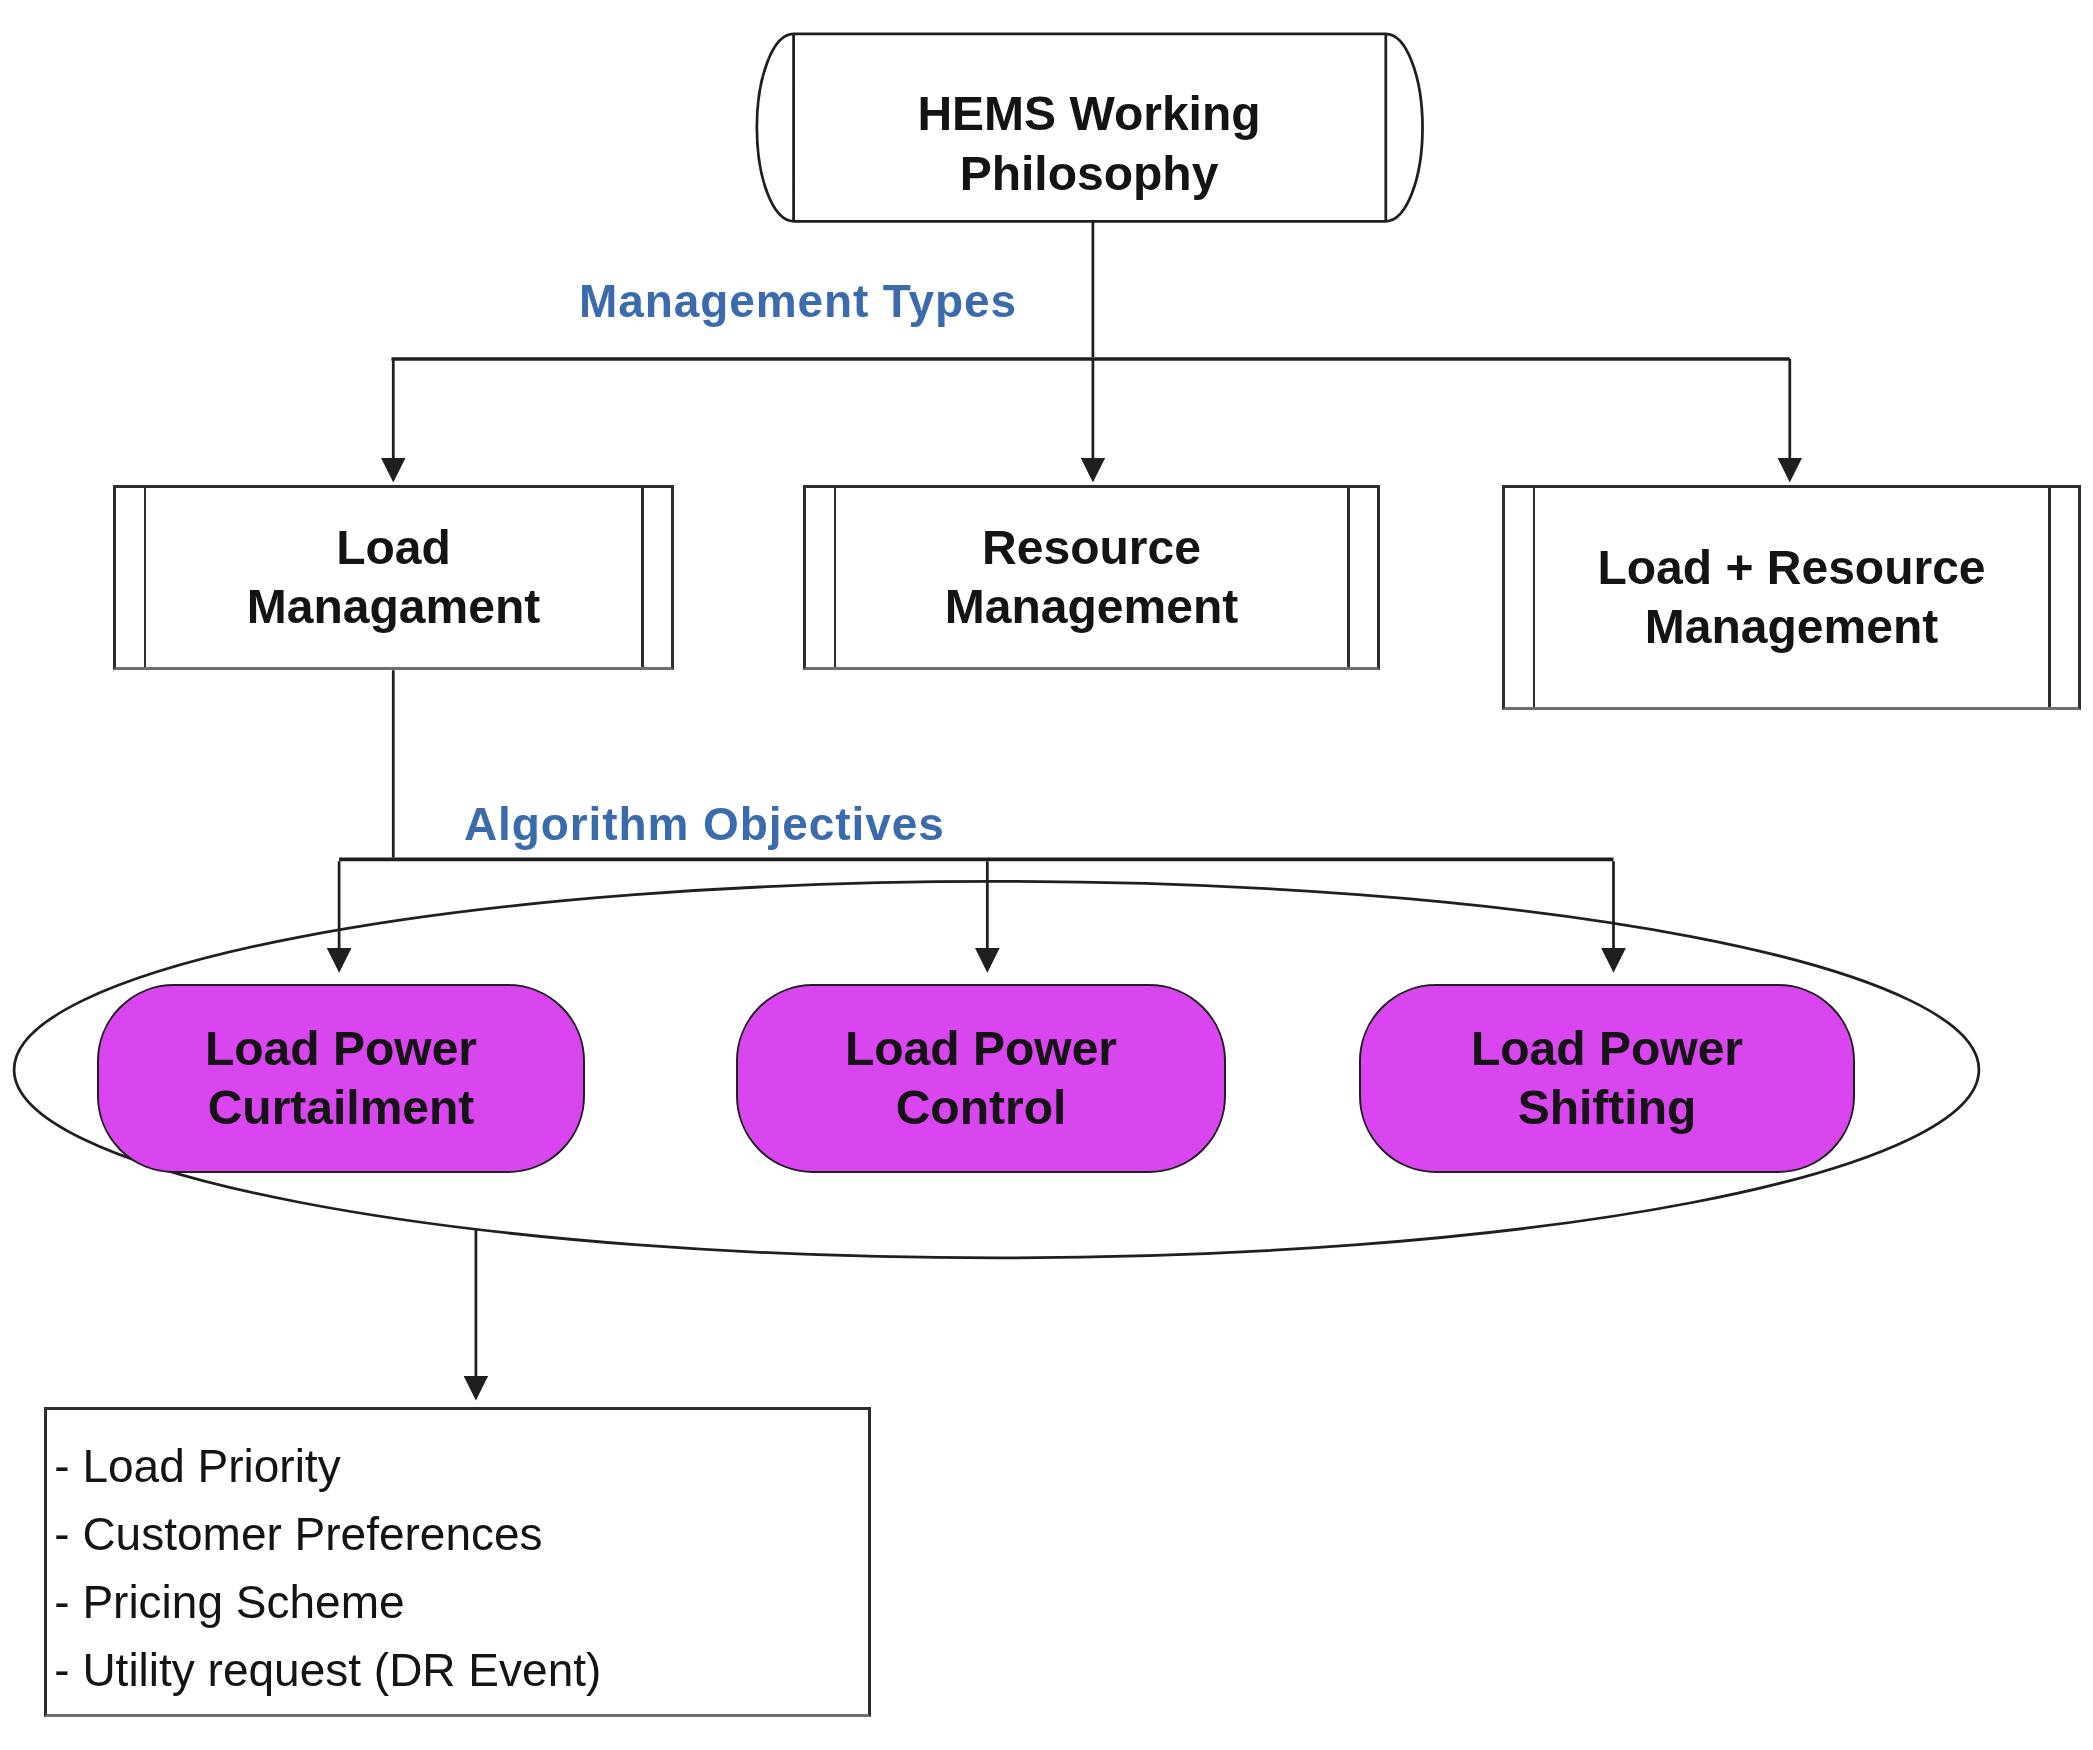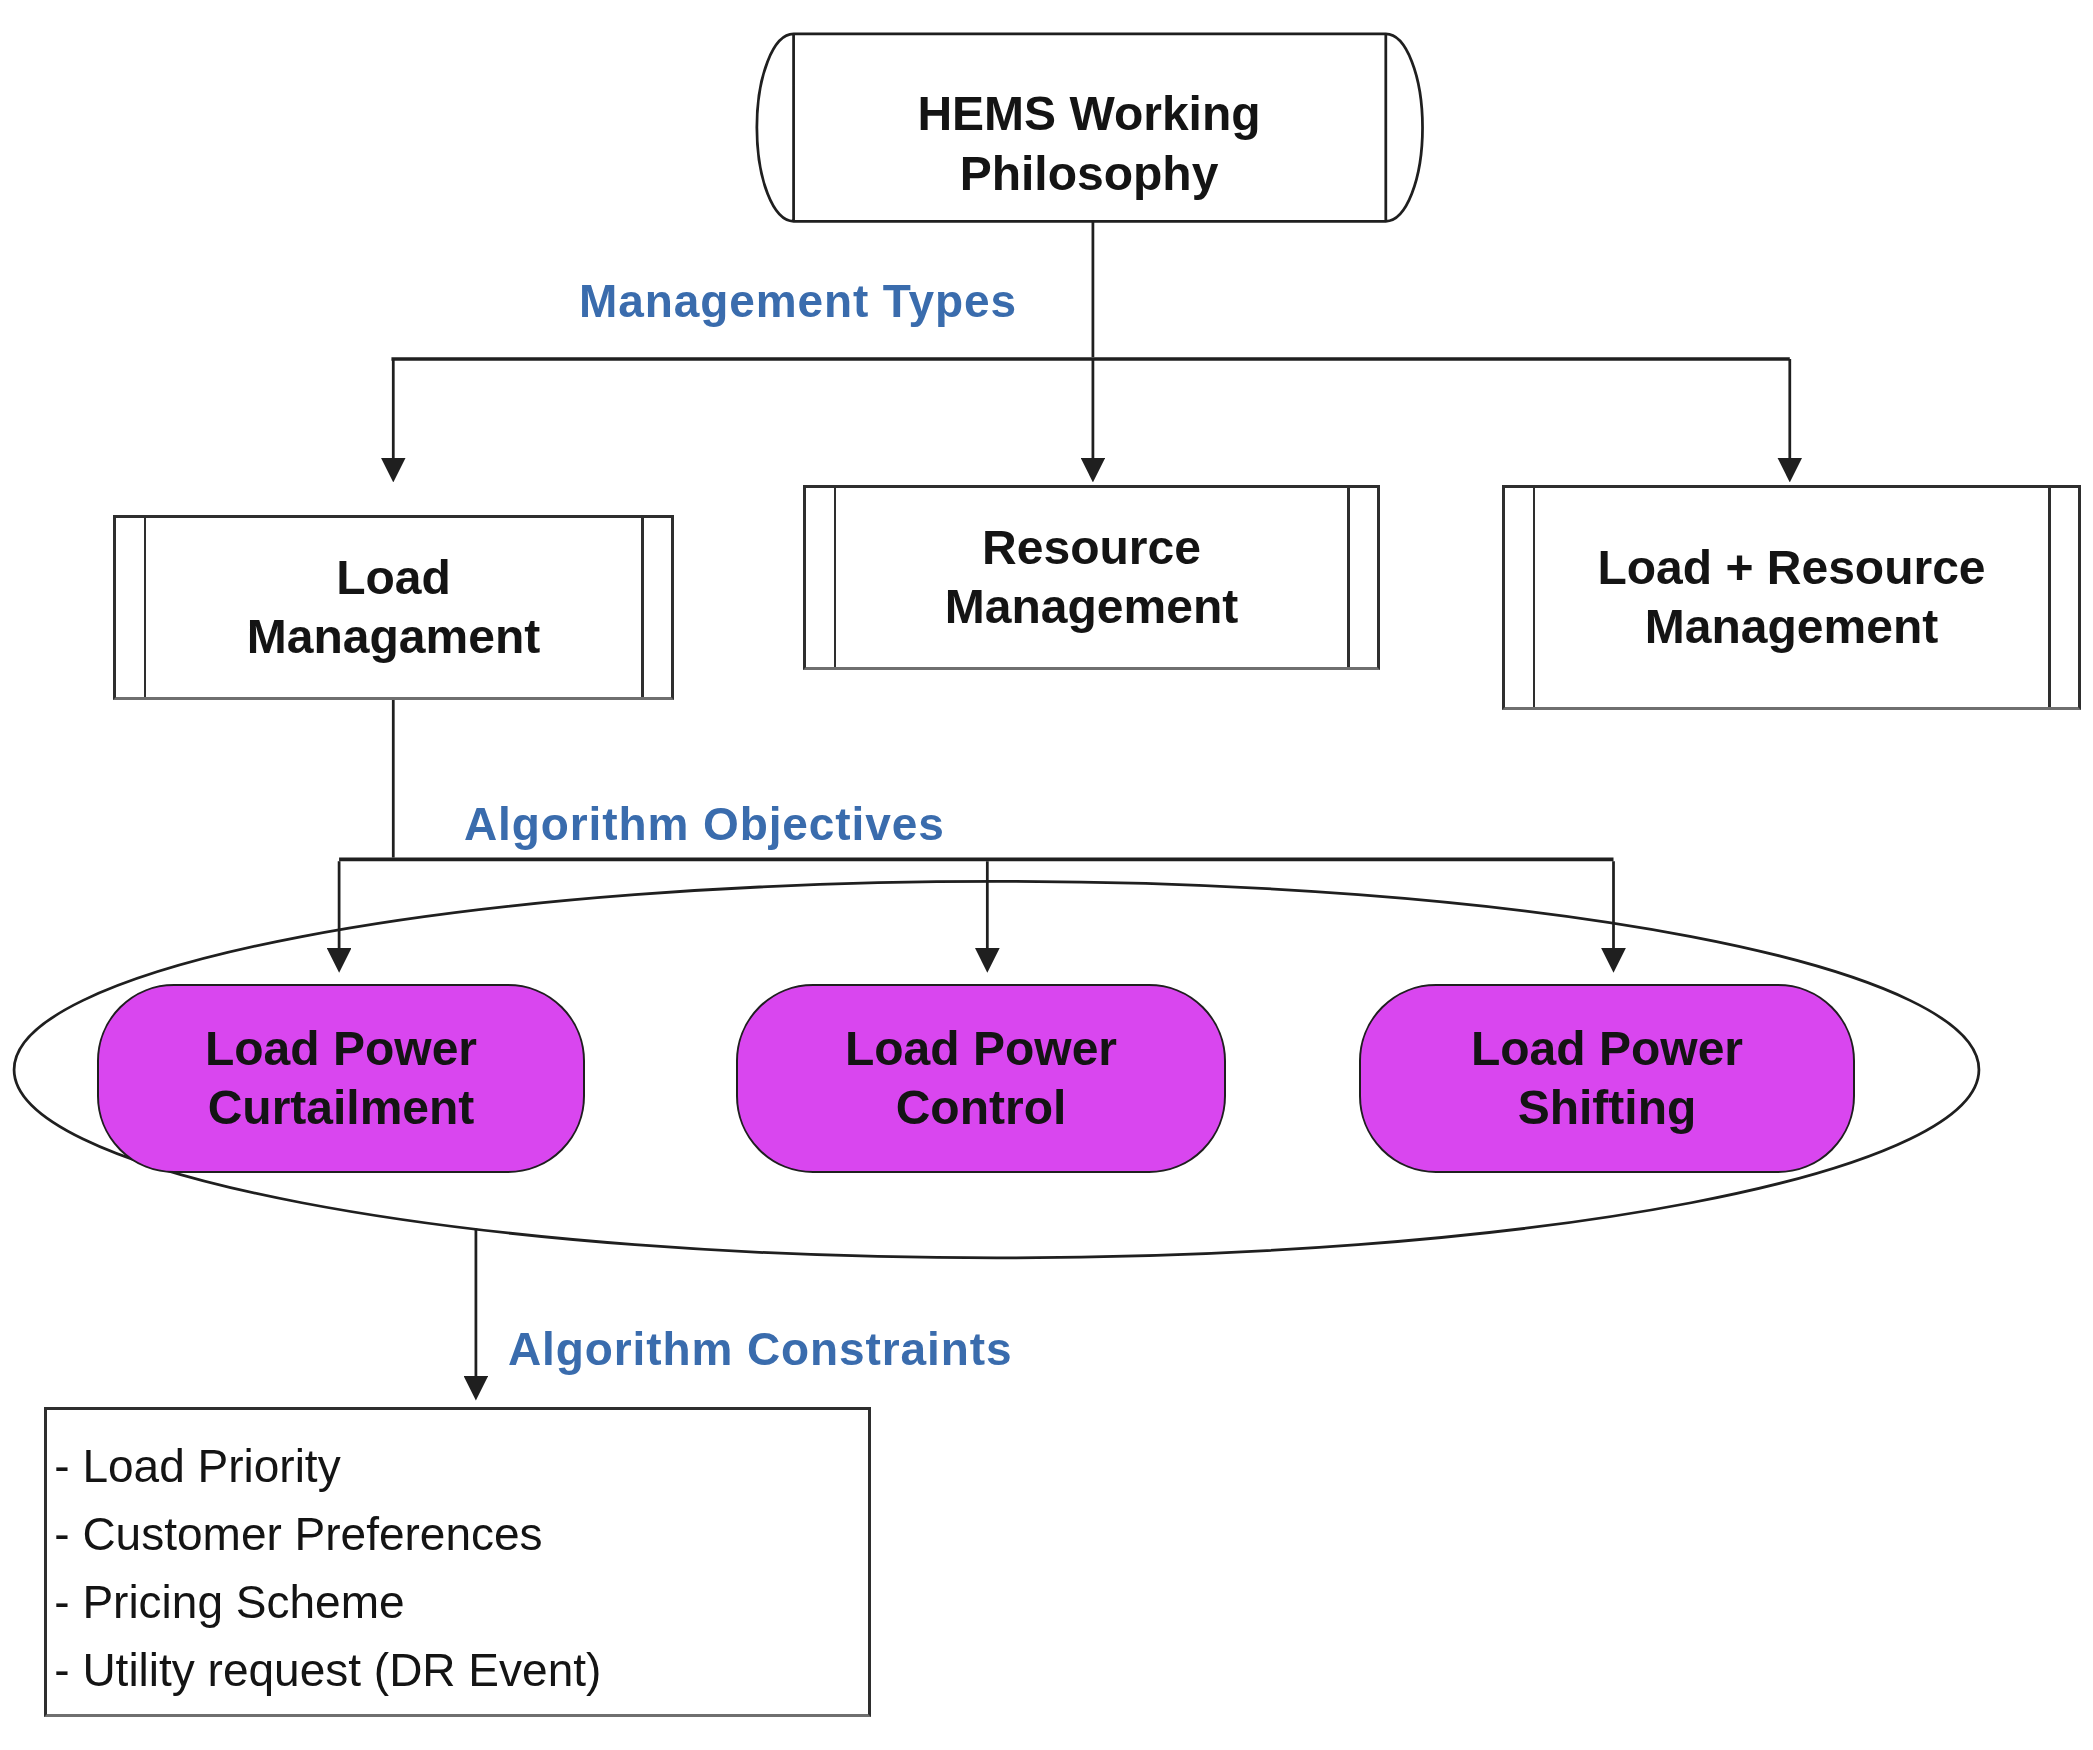--- a/index.html
+++ b/index.html
@@ -96,21 +96,21 @@
     <path class="ln" d="M518 1338 V1520" marker-end="url(#arw)"></path>
   </svg>
 
   <div class="abs top-label" style="left:793px;top:34px;width:592px;height:220px;">
     <span>HEMS Working
 Philosophy</span>
   </div>
 
   <div class="abs blue-label" style="left:579px;top:274px;">Management Types</div>
 
-  <div class="abs proc" style="left:113px;top:485px;width:561px;height:185px;margin-top:30px;">
+  <div class="abs proc" style="left:113px;top:485px;width:561px;height:185px;">
     <div class="inner-line l"></div>
     <div class="inner-line r"></div>
     <div class="node-label">Load
 Managament</div>
   </div>
 
   <div class="abs proc" style="left:803px;top:485px;width:577px;height:185px;">
     <div class="inner-line l"></div>
     <div class="inner-line r"></div>
     <div class="node-label">Resource
@@ -134,21 +134,20 @@
   <div class="abs obj" style="left:736px;top:977px;width:490px;height:189px;">
     <div class="node-label">Load Power
 Control</div>
   </div>
 
   <div class="abs obj" style="left:1359px;top:977px;width:496px;height:189px;">
     <div class="node-label">Load Power
 Shifting</div>
   </div>
 
-  <div class="abs blue-label" style="left:508px;top:1322px;">Algorithm Constraints</div>
 
   <div class="abs constraints-box" style="left:44px;top:1407px;width:827px;height:310px;">
     <div class="constraint-item">- Load Priority</div>
     <div class="constraint-item">- Customer Preferences</div>
     <div class="constraint-item">- Pricing Scheme</div>
     <div class="constraint-item">- Utility request (DR Event)</div>
   </div>
 
 </div>
 

